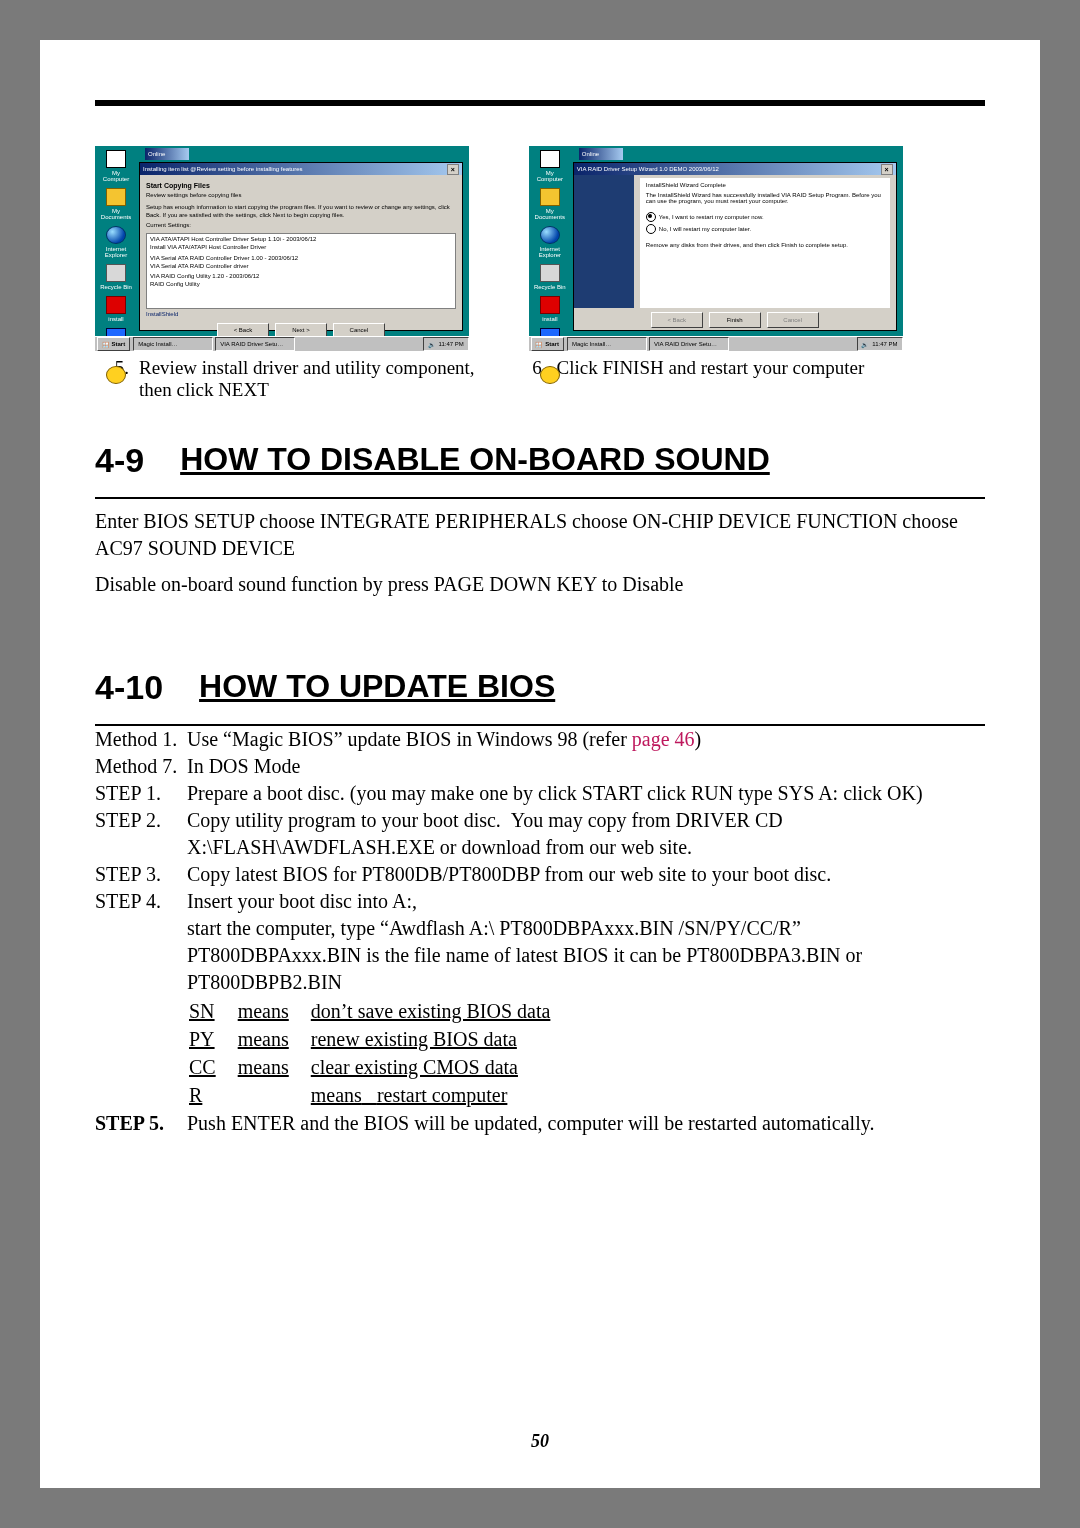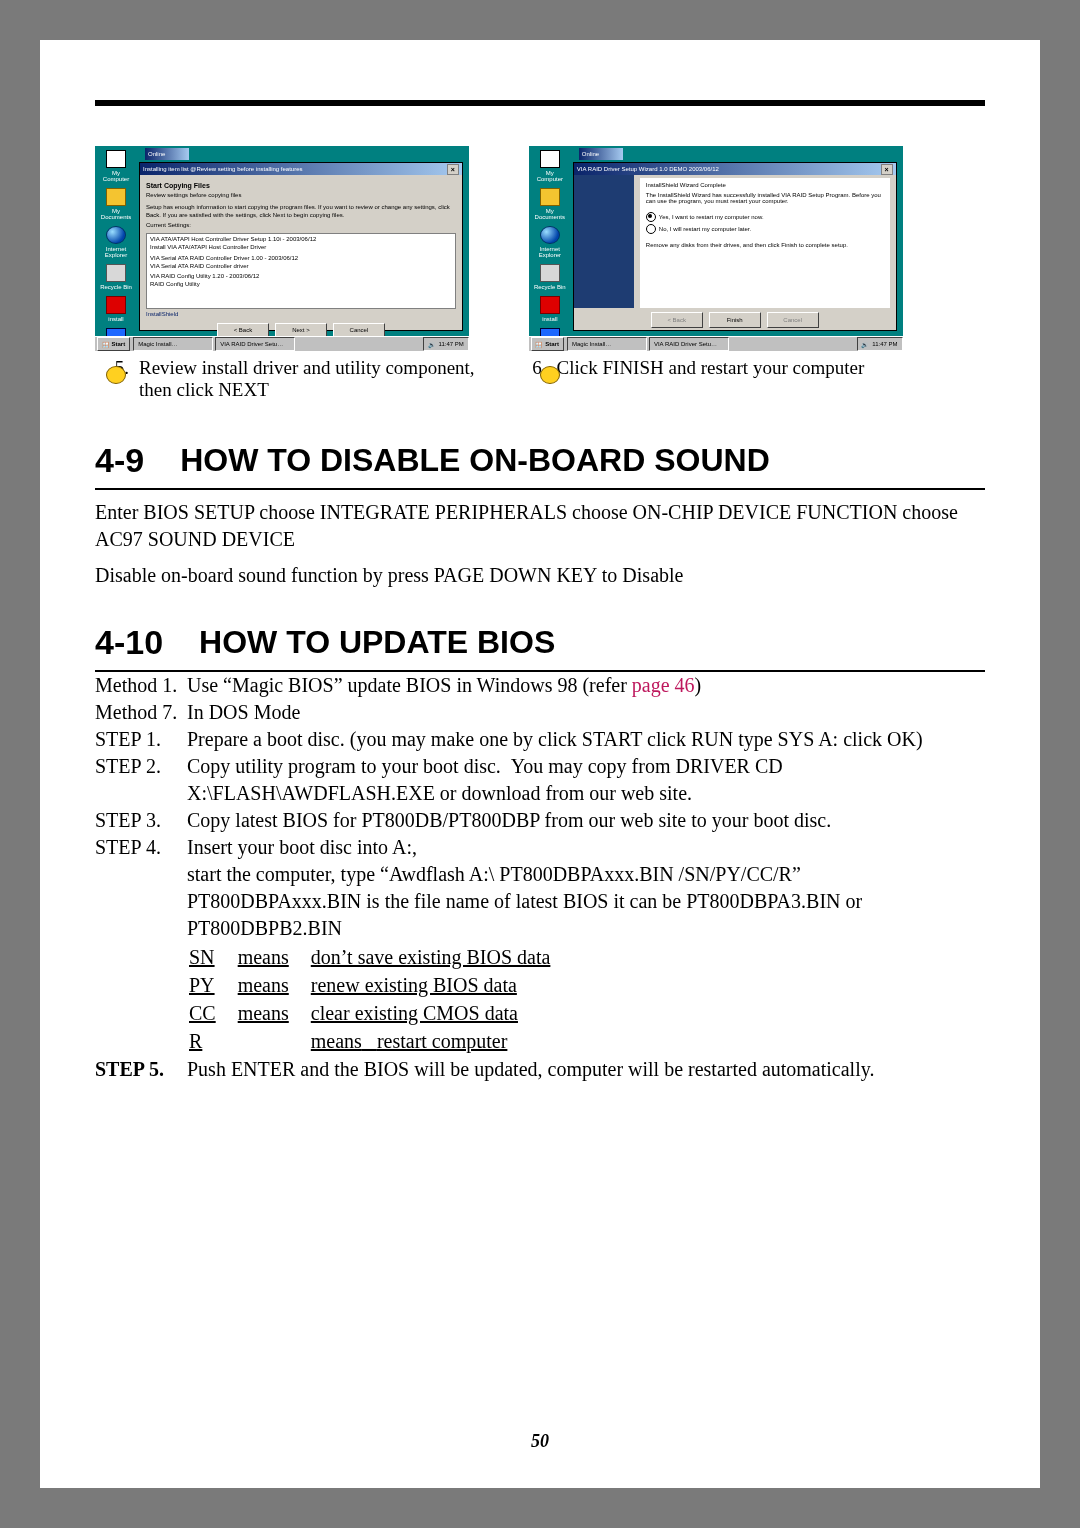--- a/index.html
+++ b/index.html
@@ -140,30 +140,31 @@
     display:flex; align-items:center; gap:3px;}
 
   
   .caption-row td { vertical-align: top; padding:4px 4px 0 4px; font-size:19px;}
   .caption-row td.num { width: 28px; text-align:right;}
 
   
   .section {
     border-bottom: 2px solid #000;
     display: flex;
-    align-items: center;
+    align-items: flex-start;
     margin-top: 40px;
-    padding-bottom: 11px;
+    padding-bottom: 20px;
   }
   .sec-num {
     font: bold 34px/1 Arial, Helvetica, sans-serif;
   }
   .sec-title {
     font: bold 32px/1 Arial, Helvetica, sans-serif;
     margin-left: 36px;
+    text-decoration: underline;
   }
 
   .body-text { font-size: 20px; line-height: 1.35; margin-top:9px;}
   .mt { }
 
   .link { color: #be185d; }
 
   .steplist { font-size:20px; line-height:1.35;}
   .steplist .row { display:flex;}
   .steplist .lbl { min-width: 92px; }
@@ -350,21 +351,21 @@
   </tbody>
     </table>
 
   <div class="section">
     <span class="sec-num">4-9</span>
     <span class="sec-title">HOW TO DISABLE ON-BOARD SOUND</span>
   </div>
   <div class="body-text">Enter BIOS SETUP choose INTEGRATE PERIPHERALS choose ON-CHIP DEVICE FUNCTION choose AC97 SOUND DEVICE</div>
   <div class="body-text">Disable on-board sound function by press PAGE DOWN KEY to Disable</div>
 
-  <div class="section" style="margin-top:36px;">
+  <div class="section" style="margin-top:72px;">
     <span class="sec-num">4-10</span>
     <span class="sec-title">HOW TO UPDATE BIOS</span>
   </div>
 
   <div class="steplist mt">
     <div class="row">
       <div class="lbl">Method 1.</div>
       <div class="body">
         <span>Use “Magic BIOS” update BIOS in Windows 98 (refer </span><span class="link">page 46</span><span>)</span>
       </div>

